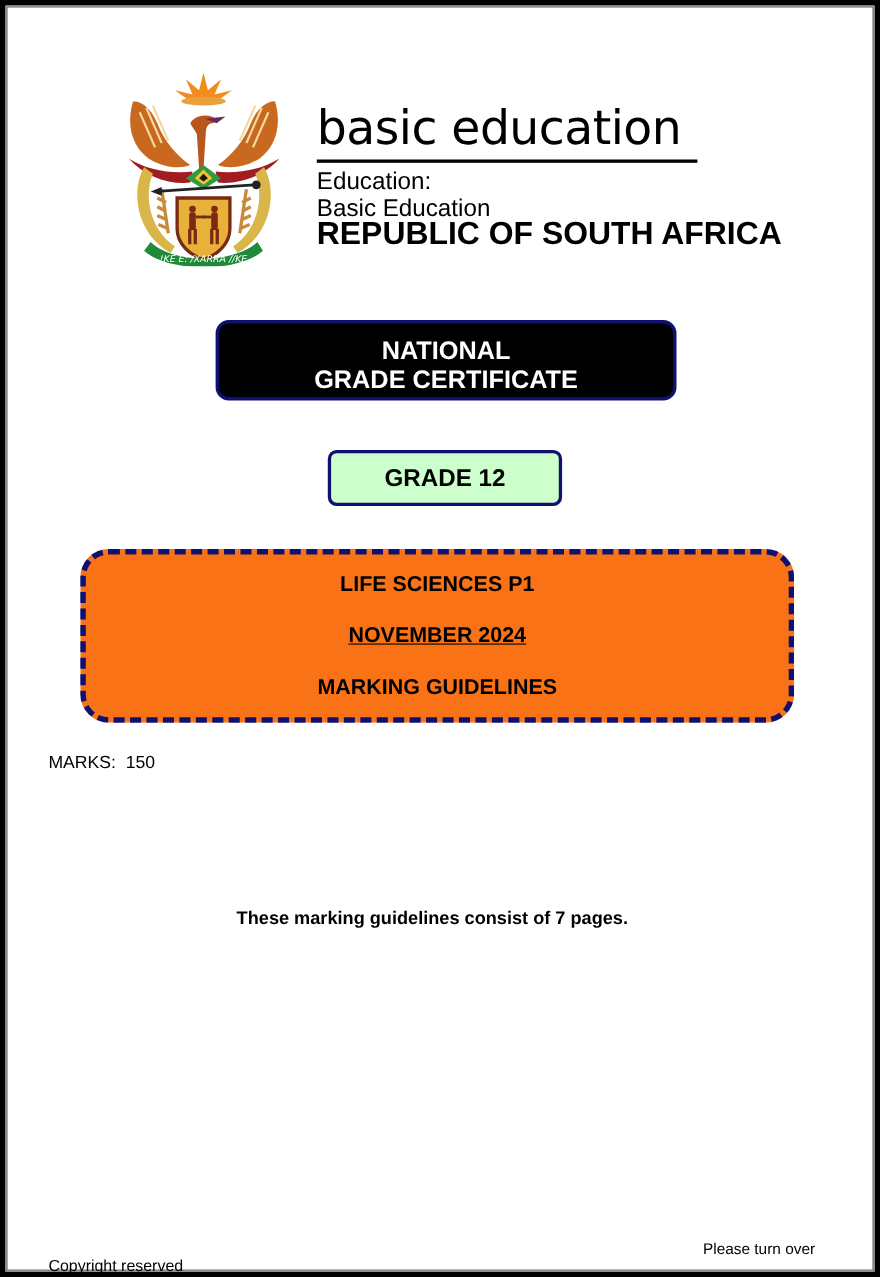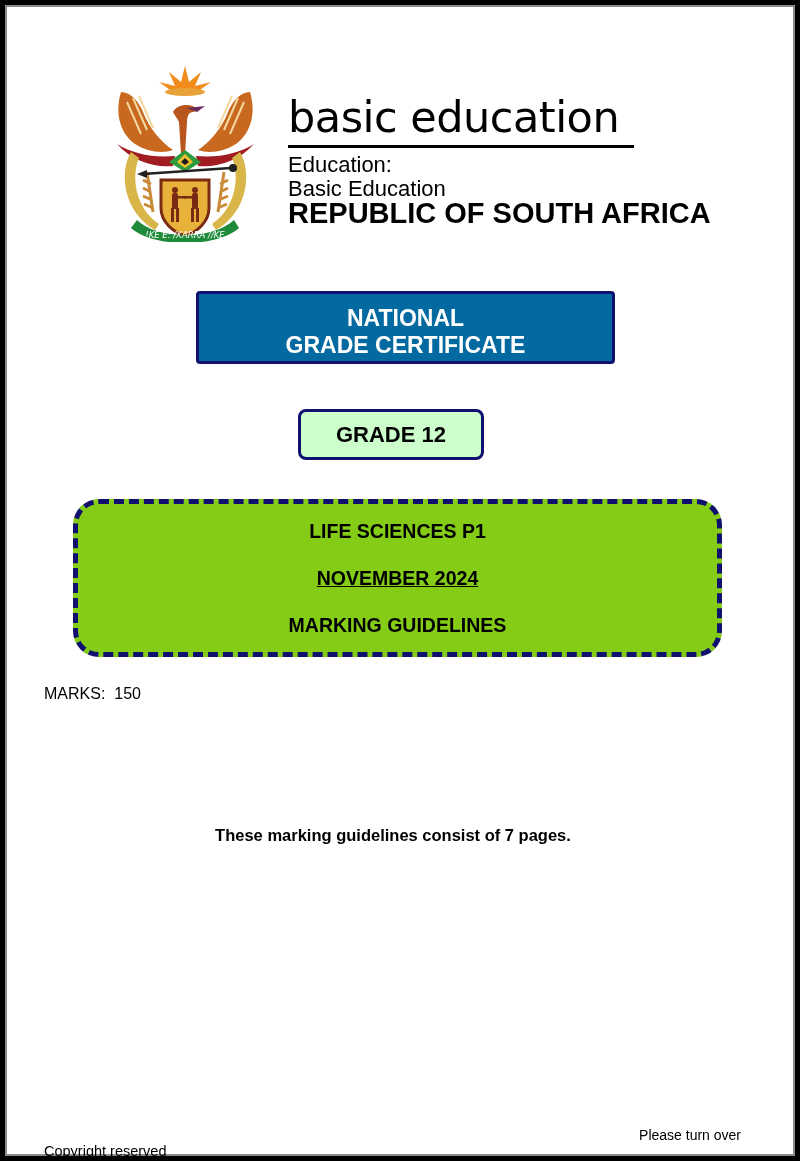--- a/index.html
+++ b/index.html
@@ -70,57 +70,57 @@
     .brand-line.bold { font-weight: bold; font-size: 29px; }
 
     
     .nsc-box {
       position: absolute;
       left: 196px;
       top: 291px;
       width: 419px;
       height: 73px;
       box-sizing: border-box;
-      background: #0369a1;
+      background: #000000;
       border: 3px solid #101070;
-      border-radius: 4px;
+      border-radius: 12px;
       color: #fff;
       font-weight: bold;
       font-size: 23px;
       line-height: 27px;
       text-align: center;
       padding-top: 11px;
     }
 
     
     .grade-box {
       position: absolute;
       left: 298px;
       top: 409px;
-      width: 186px;
+      width: 213px;
       height: 51px;
       box-sizing: border-box;
       background: #ccffcc;
       border: 3px solid #101070;
       border-radius: 8px;
       font-weight: bold;
       font-size: 22px;
       line-height: 45px;
       text-align: center;
     }
 
     
     .subject-box {
       position: absolute;
       left: 73px;
       top: 499px;
       width: 649px;
       height: 158px;
       box-sizing: border-box;
-      background: #84cc16;
+      background: #f97316;
       border: 5px dashed #10106e;
       border-radius: 26px;
       text-align: center;
       font-weight: bold;
       font-size: 19.5px;
     }
     .subject-box::before {
       content: "";
       position: absolute;
       left: 3px; top: 3px; right: 3px; bottom: 3px;

